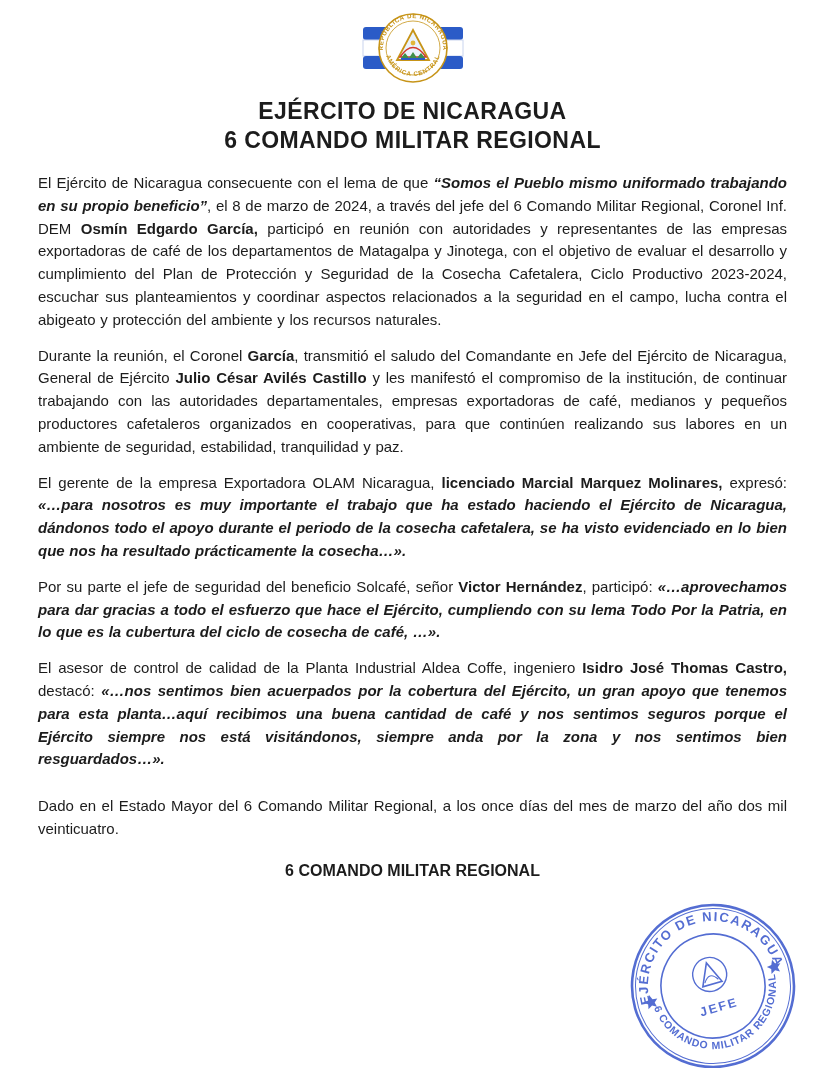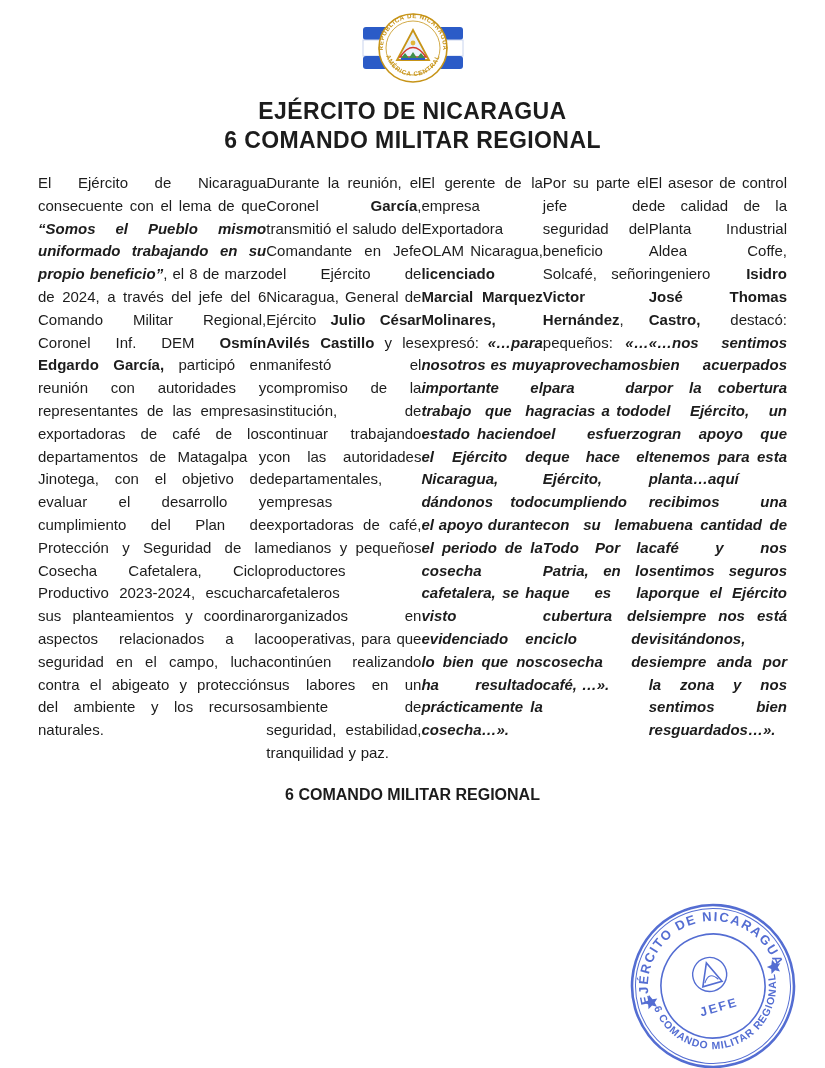--- a/index.html
+++ b/index.html
@@ -15,21 +15,21 @@
   .command-title { font-size:23px; font-weight:bold; letter-spacing:.4px; margin-top:2px; }
   .note-title {
     display:inline-block; font-size:17px; font-weight:bold; margin-top:10px;
     text-decoration:underline; text-underline-offset:3px; text-decoration-thickness:2px;
   }
   .subject {
     font-size:17.5px; font-weight:bold; margin:12px auto 0; max-width:700px; line-height:1.5;
   }
   .body {
     padding:18px 38px 0 38px;
-    display:flex; 
+    display:flex; flex-direction:column;
   }
   .para {
     font-size:15px; line-height:1.52; text-align:justify; margin-bottom:13px;
     word-spacing:.5px;
   }
   .para.sp { margin-top:11px; }
   .b { font-weight:bold; }
   .i { font-style:italic; }
   .footer {
     text-align:center; font-weight:bold; font-size:16px; line-height:1.4; margin-top:6px;
@@ -74,22 +74,23 @@
     </svg>
 
     <h1 class="org-title">EJÉRCITO DE NICARAGUA</h1>
     <h1 class="command-title">6 COMANDO MILITAR REGIONAL</h1>
   </div>
 
   <div class="body">
       <p class="para"><span>El Ejército de Nicaragua consecuente con el lema de que </span><span class="b i">“Somos el Pueblo mismo uniformado trabajando en su propio beneficio”</span><span>, el 8 de marzo de 2024, a través del jefe del 6 Comando Militar Regional, Coronel Inf. DEM </span><span class="b">Osmín Edgardo García,</span><span> participó en reunión con autoridades y representantes de las empresas exportadoras de café de los departamentos de Matagalpa y Jinotega, con el objetivo de evaluar el desarrollo y cumplimiento del Plan de Protección y Seguridad de la Cosecha Cafetalera, Ciclo Productivo 2023-2024, escuchar sus planteamientos y coordinar aspectos relacionados a la seguridad en el campo, lucha contra el abigeato y protección del ambiente y los recursos naturales.</span></p>
       <p class="para"><span>Durante la reunión, el Coronel </span><span class="b">García</span><span>, transmitió el saludo del Comandante en Jefe del Ejército de Nicaragua, General de Ejército </span><span class="b">Julio César Avilés Castillo</span><span> y les manifestó el compromiso de la institución, de continuar trabajando con las autoridades departamentales, empresas exportadoras de café, medianos y pequeños productores cafetaleros organizados en cooperativas, para que continúen realizando sus labores en un ambiente de seguridad, estabilidad, tranquilidad y paz.</span></p>
       <p class="para"><span>El gerente de la empresa Exportadora OLAM Nicaragua, </span><span class="b">licenciado Marcial Marquez Molinares,</span><span> expresó: </span><span class="b i">«…para nosotros es muy importante el trabajo que ha estado haciendo el Ejército de Nicaragua, dándonos todo el apoyo durante el periodo de la cosecha cafetalera, se ha visto evidenciado en lo bien que nos ha resultado prácticamente la cosecha…».</span></p>
-      <p class="para"><span>Por su parte el jefe de seguridad del beneficio Solcafé, señor </span><span class="b">Victor Hernández</span><span>, pequeños: </span><span class="b i">«…aprovechamos para dar gracias a todo el esfuerzo que hace el Ejército, cumpliendo con su lema Todo Por la Patria, en lo que es la cubertura del ciclo de cosecha de café, …».</span></p>
+      <p class="para"><span>Por su parte el jefe de seguridad del beneficio Solcafé, señor </span><span class="b">Victor Hernández</span><span>, participó: </span><span class="b i">«…aprovechamos para dar gracias a todo el esfuerzo que hace el Ejército, cumpliendo con su lema Todo Por la Patria, en lo que es la cubertura del ciclo de cosecha de café, …».</span></p>
       <p class="para"><span>El asesor de control de calidad de la Planta Industrial Aldea Coffe, ingeniero </span><span class="b">Isidro José Thomas Castro,</span><span> destacó: </span><span class="b i">«…nos sentimos bien acuerpados por la cobertura del Ejército, un gran apoyo que tenemos para esta planta…aquí recibimos una buena cantidad de café y nos sentimos seguros porque el Ejército siempre nos está visitándonos, siempre anda por la zona y nos sentimos bien resguardados…».</span></p>
+      <p class="para sp"><span>Dado en el Estado Mayor del 6 Comando Militar Regional, a los once días del mes de marzo del año dos mil veinticuatro.</span></p>
     </div>
 
   <div class="footer">
     <div>6 COMANDO MILITAR REGIONAL</div>
 
   </div>
 
   <svg class="stamp" width="172" height="172" viewBox="0 0 172 172">
     <g fill="none" stroke="#2f4ec9">
       <circle cx="86" cy="86" r="81" stroke-width="2.6"></circle>

